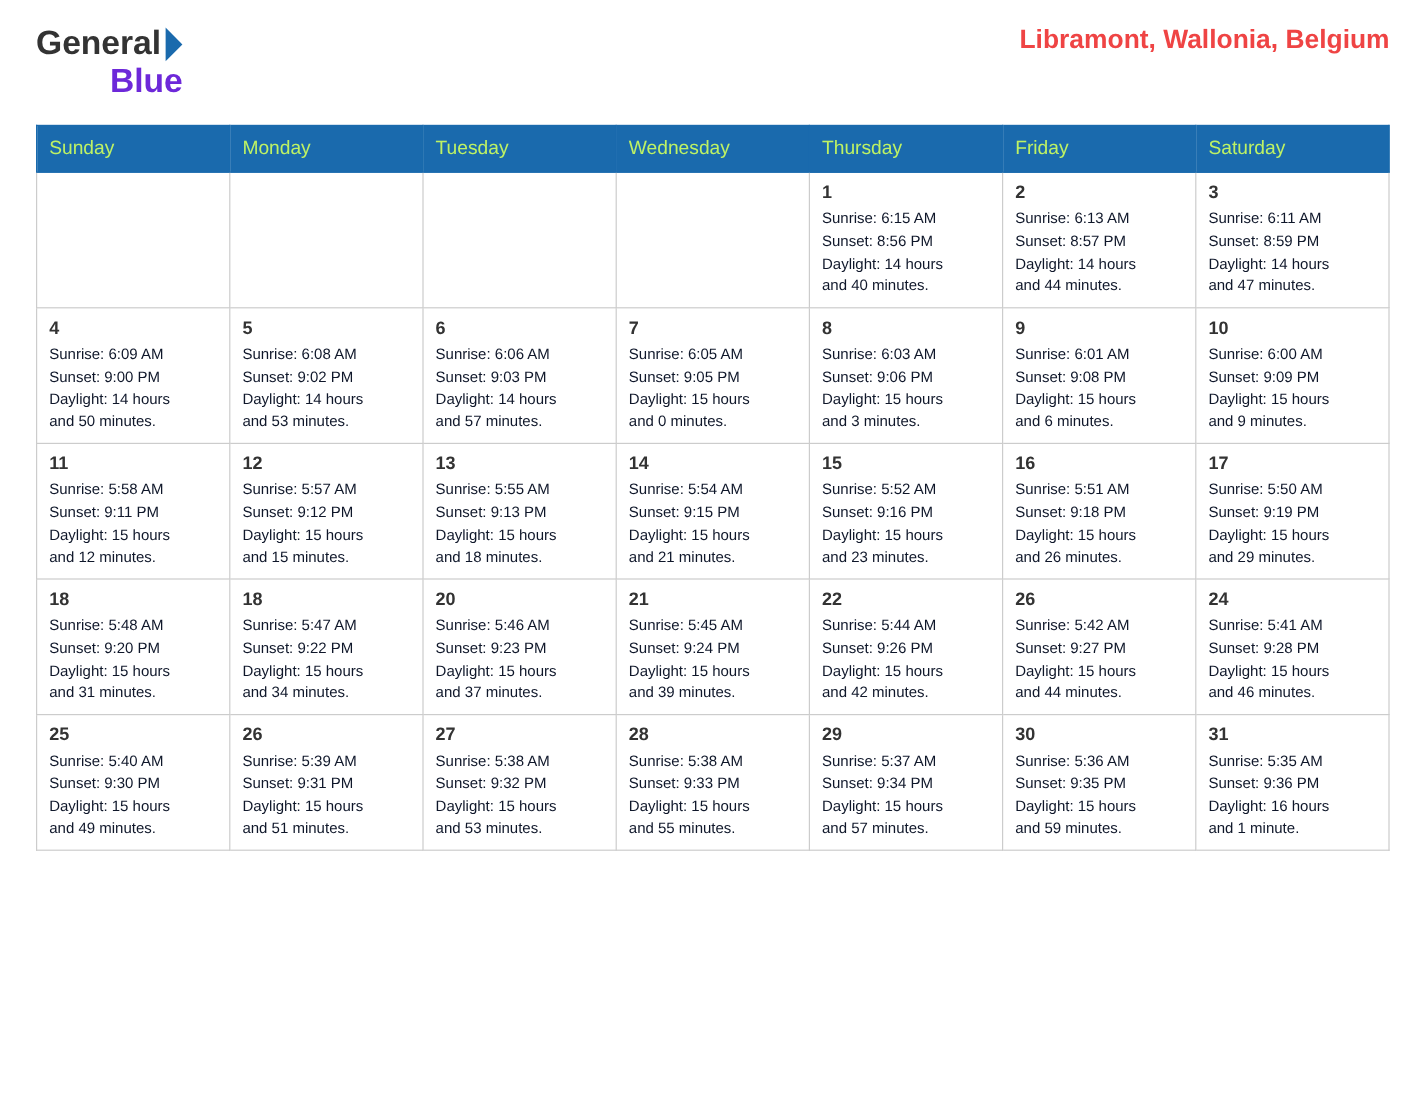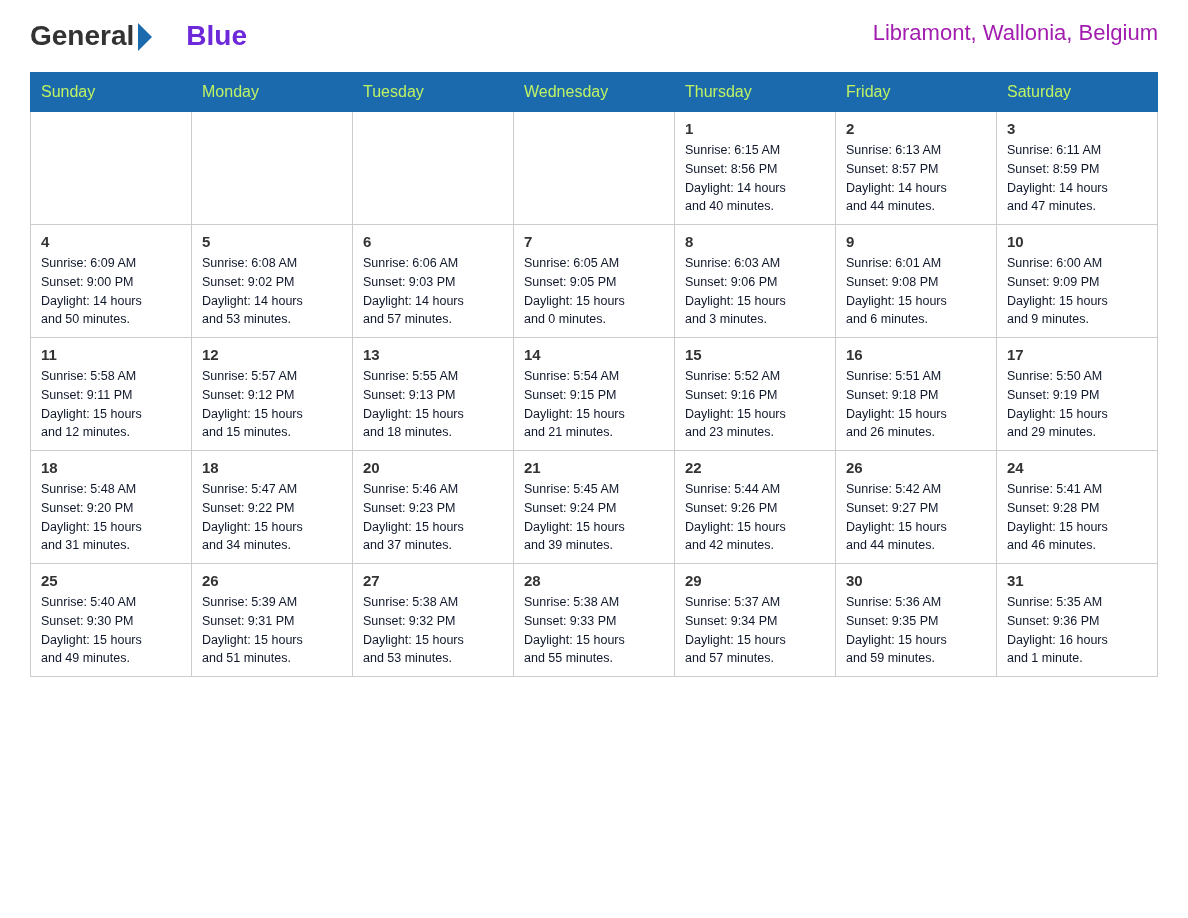--- a/index.html
+++ b/index.html
@@ -11,22 +11,22 @@
       min-height: 918px;
     }
     .header {
       display: flex;
       justify-content: space-between;
       align-items: flex-start;
       margin-bottom: 20px;
     }
     .logo {
       display: flex;
-      flex-direction: row;
-      align-items: center;
+      flex-direction: column;
+      align-items: flex-end;
     }
     .logo-top {
       display: flex;
       align-items: center;
     }
     .logo-general {
       font-size: 28px;
       font-weight: bold;
       color: #333;
     }
@@ -49,21 +49,22 @@
       text-align: right;
     }
     .month-title {
       font-size: 52px;
       font-weight: bold;
       color: #222;
       line-height: 1.1;
     }
     .location-title {
       font-size: 22px;
-      color: #a21caf;
+      color: #ef4444;
+      font-weight: bold;
     }
     .calendar {
       width: 100%;
       border-collapse: collapse;
       border: 1px solid #aaa;
     }
     .calendar th {
       background-color: #1a6aad;
       color: #bef264;
       text-align: left;

